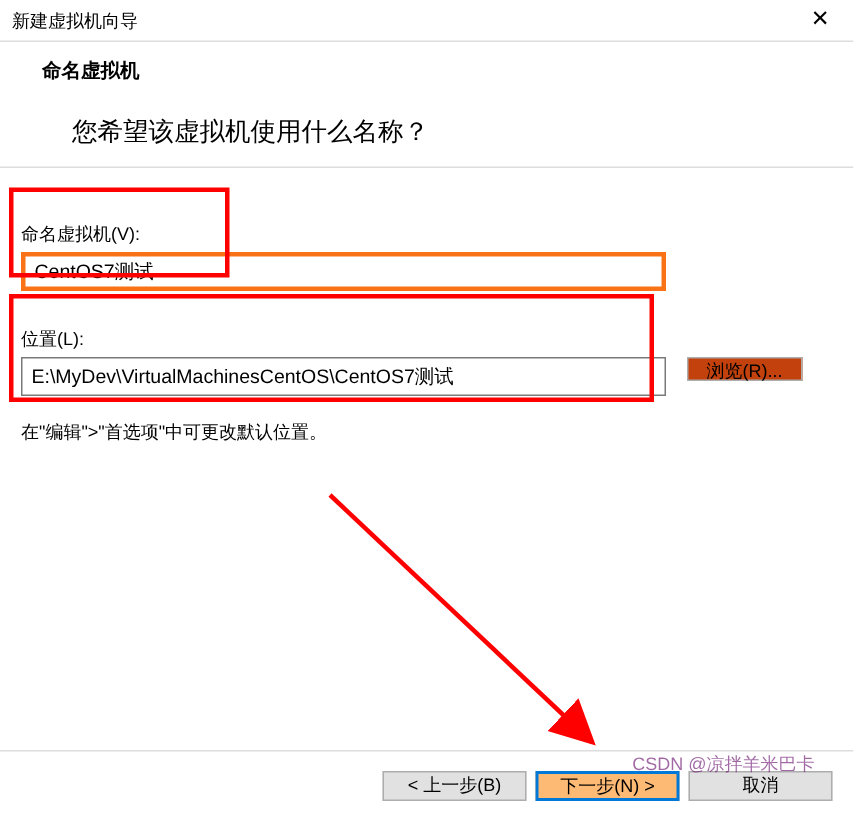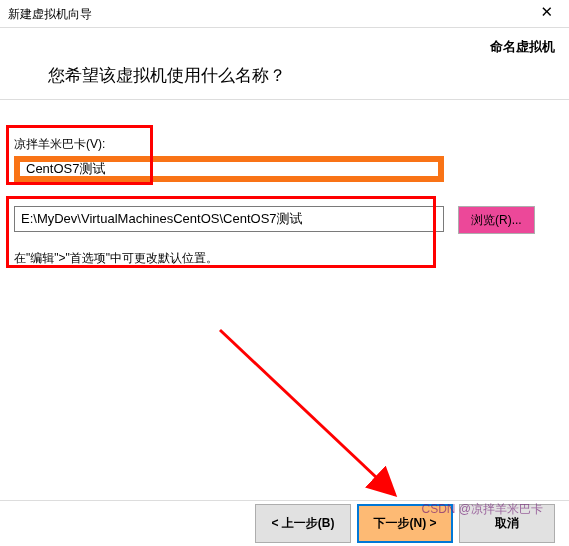--- a/index.html
+++ b/index.html
@@ -24,45 +24,45 @@
     .close-x {
       font-size: 15px;
       font-family: Arial, sans-serif;
       padding: 2px 8px;
       cursor: default;
     }
     .header {
       padding: 10px 14px 12px 28px;
       border-bottom: 1px solid #ddd;
     }
-    .header-title { font-weight: bold; font-size: 13px; margin-bottom: 8px; text-align: right; }
+    .header-title { font-weight: bold; font-size: 13px; margin-bottom: 20px; }
     .header-sub { padding-left: 20px; font-size: 17px; }
     .content {
       padding: 36px 14px 10px 14px;
     }
     .field-label { font-size: 12px; margin-bottom: 3px; }
     .text-input {
       width: 430px;
       height: 26px;
       border: 1px solid #7a7a7a;
       padding: 2px 6px;
       font-size: 13px;
       font-family: inherit;
       outline: none;
     }
-    .name-input { border: 6px solid #f97316; }
+    .name-input { border: 3px solid #f97316; }
     .row-loc {
       display: flex;
       align-items: flex-start;
       gap: 14px;
     }
     .browse-btn {
-      height: 28px;
+      height: 16px;
       padding: 0 12px;
-      background: #ec4899;
+      background: #c2410c;
       border: 1px solid #adadad;
       font-size: 12px;
       font-family: inherit;
       cursor: default;
     }
     .hint { font-size: 12px; margin-top: 16px; }
     .red-box {
       position: absolute;
       border: 3px solid #ff0000;
       pointer-events: none;
@@ -74,29 +74,28 @@
       bottom: 0; left: 0; right: 0;
       height: 46px;
       border-top: 1px solid #ddd;
       display: flex;
       justify-content: flex-end;
       align-items: center;
       gap: 6px;
       padding-right: 14px;
     }
     .footer-btn {
-      height: 39px;
+      height: 20px;
       min-width: 96px;
       padding: 0 2px;
       background: #e1e1e1;
       border: 1px solid #adadad;
       font-size: 12px;
       font-family: inherit;
       cursor: default;
-      font-weight: bold;
     }
     .footer-btn.primary { border: 2px solid #0078d7; background: #fdba74; }
     .arrow {
       position: absolute;
       left: 210px;
       top: 320px;
       pointer-events: none;
     }
     .watermark {
       position: absolute;
@@ -116,27 +115,28 @@
   <span class="titlebar-text">新建虚拟机向导</span>
   <span class="close-x">✕</span>
 </div>
 
 <div class="header">
   <div class="header-title">命名虚拟机</div>
   <div class="header-sub">您希望该虚拟机使用什么名称？</div>
 </div>
 
 <div class="content">
-  <div class="field-label">凉拌羊米巴卡(V):</div>
+  <div class="field-label">命名虚拟机(V):</div>
   <div style="position:relative;">
     <input type="text" class="text-input name-input" value="CentOS7测试" style="">
   </div>
 
   <div class="spacer-1"></div>
 
+  <div class="field-label">位置(L):</div>
   <div class="row-loc">
     <input type="text" class="text-input" value="E:\MyDev\VirtualMachinesCentOS\CentOS7测试" style="">
     <button class="browse-btn">浏览(R)...</button>
   </div>
 
   <div class="hint">在"编辑"&gt;"首选项"中可更改默认位置。</div>
 </div>
 
 <div class="red-box red-box-1"></div>
 <div class="red-box red-box-2"></div>

